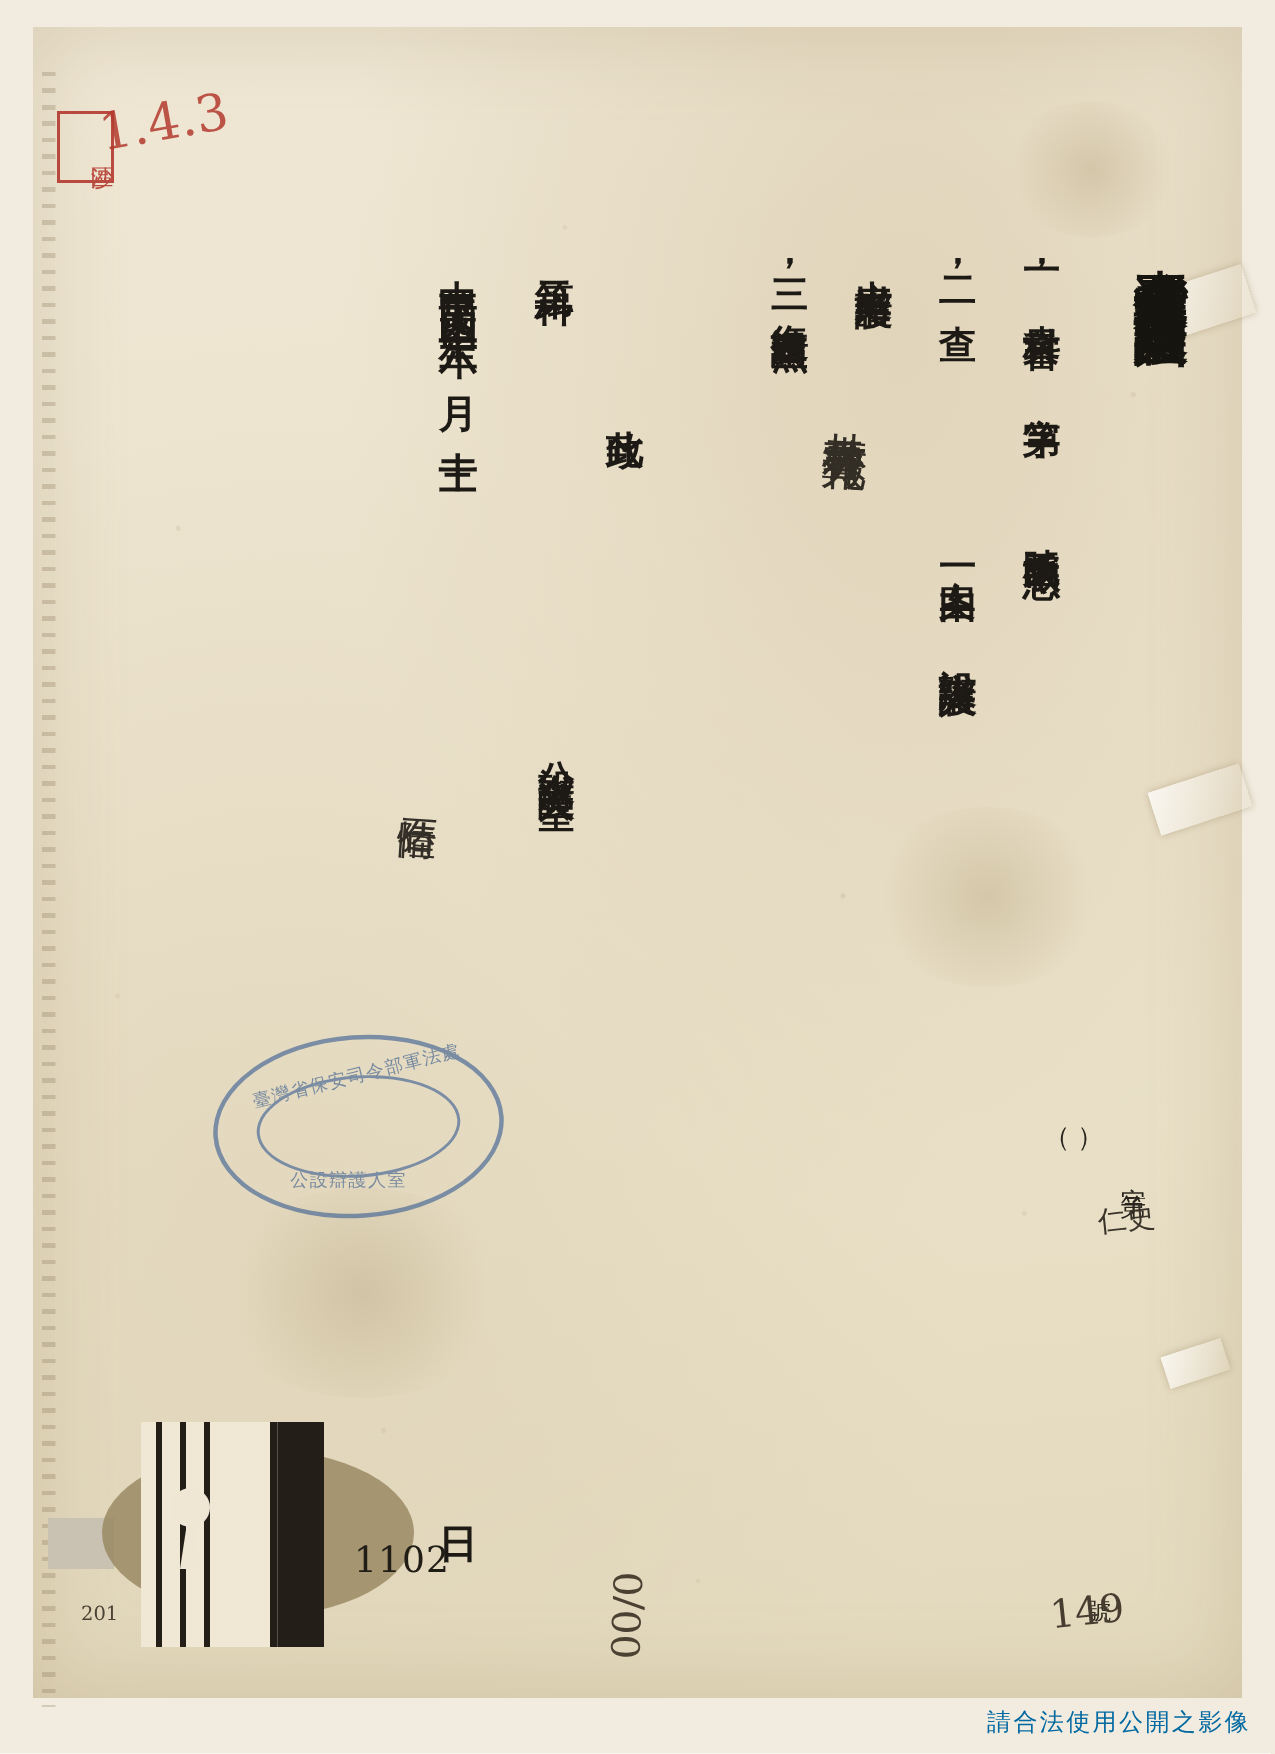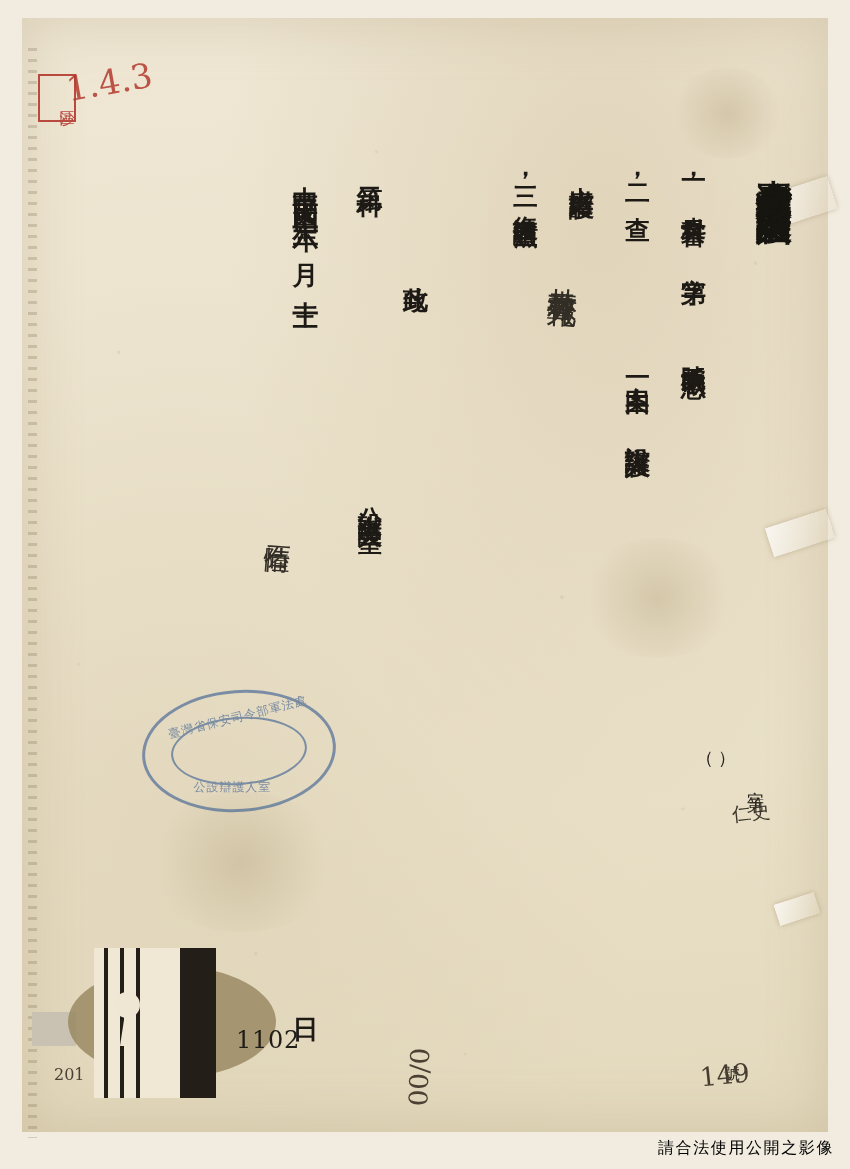--- a/index.html
+++ b/index.html
@@ -274,29 +274,29 @@
 
   
   .pencil {
     position: absolute;
     font-family: "DejaVu Serif", serif;
     color: #3a342b;
   }
   #num-1102 { left: 214px; bottom: 78px; font-size: 24px; letter-spacing: .03em; color:#201d17; }
   #num-00l0 { left: 368px; bottom: 40px; font-size: 26px; transform: rotate(-88deg); color:#4a4133; }
   #num-149  { right: 78px; bottom: 42px; font-size: 26px; transform: rotate(-6deg); color:#463d30; }
-  #num-201  { left: 32px; bottom: 48px; font-size: 16px; color:#4a4234; }
+  #num-201  { left: 32px; bottom: 48px; font-size: 13px; color:#4a4234; }
 
   
   #footer-note {
     position: absolute;
     right: 16px;
     bottom: 10px;
     font-size: 16px;
-    color: #000000;
+    color: #0369a1;
     letter-spacing: .10em;
   }
 </style>
 </head>
 <body>
 
 <div id="page">
 
   <div id="paper">
 

